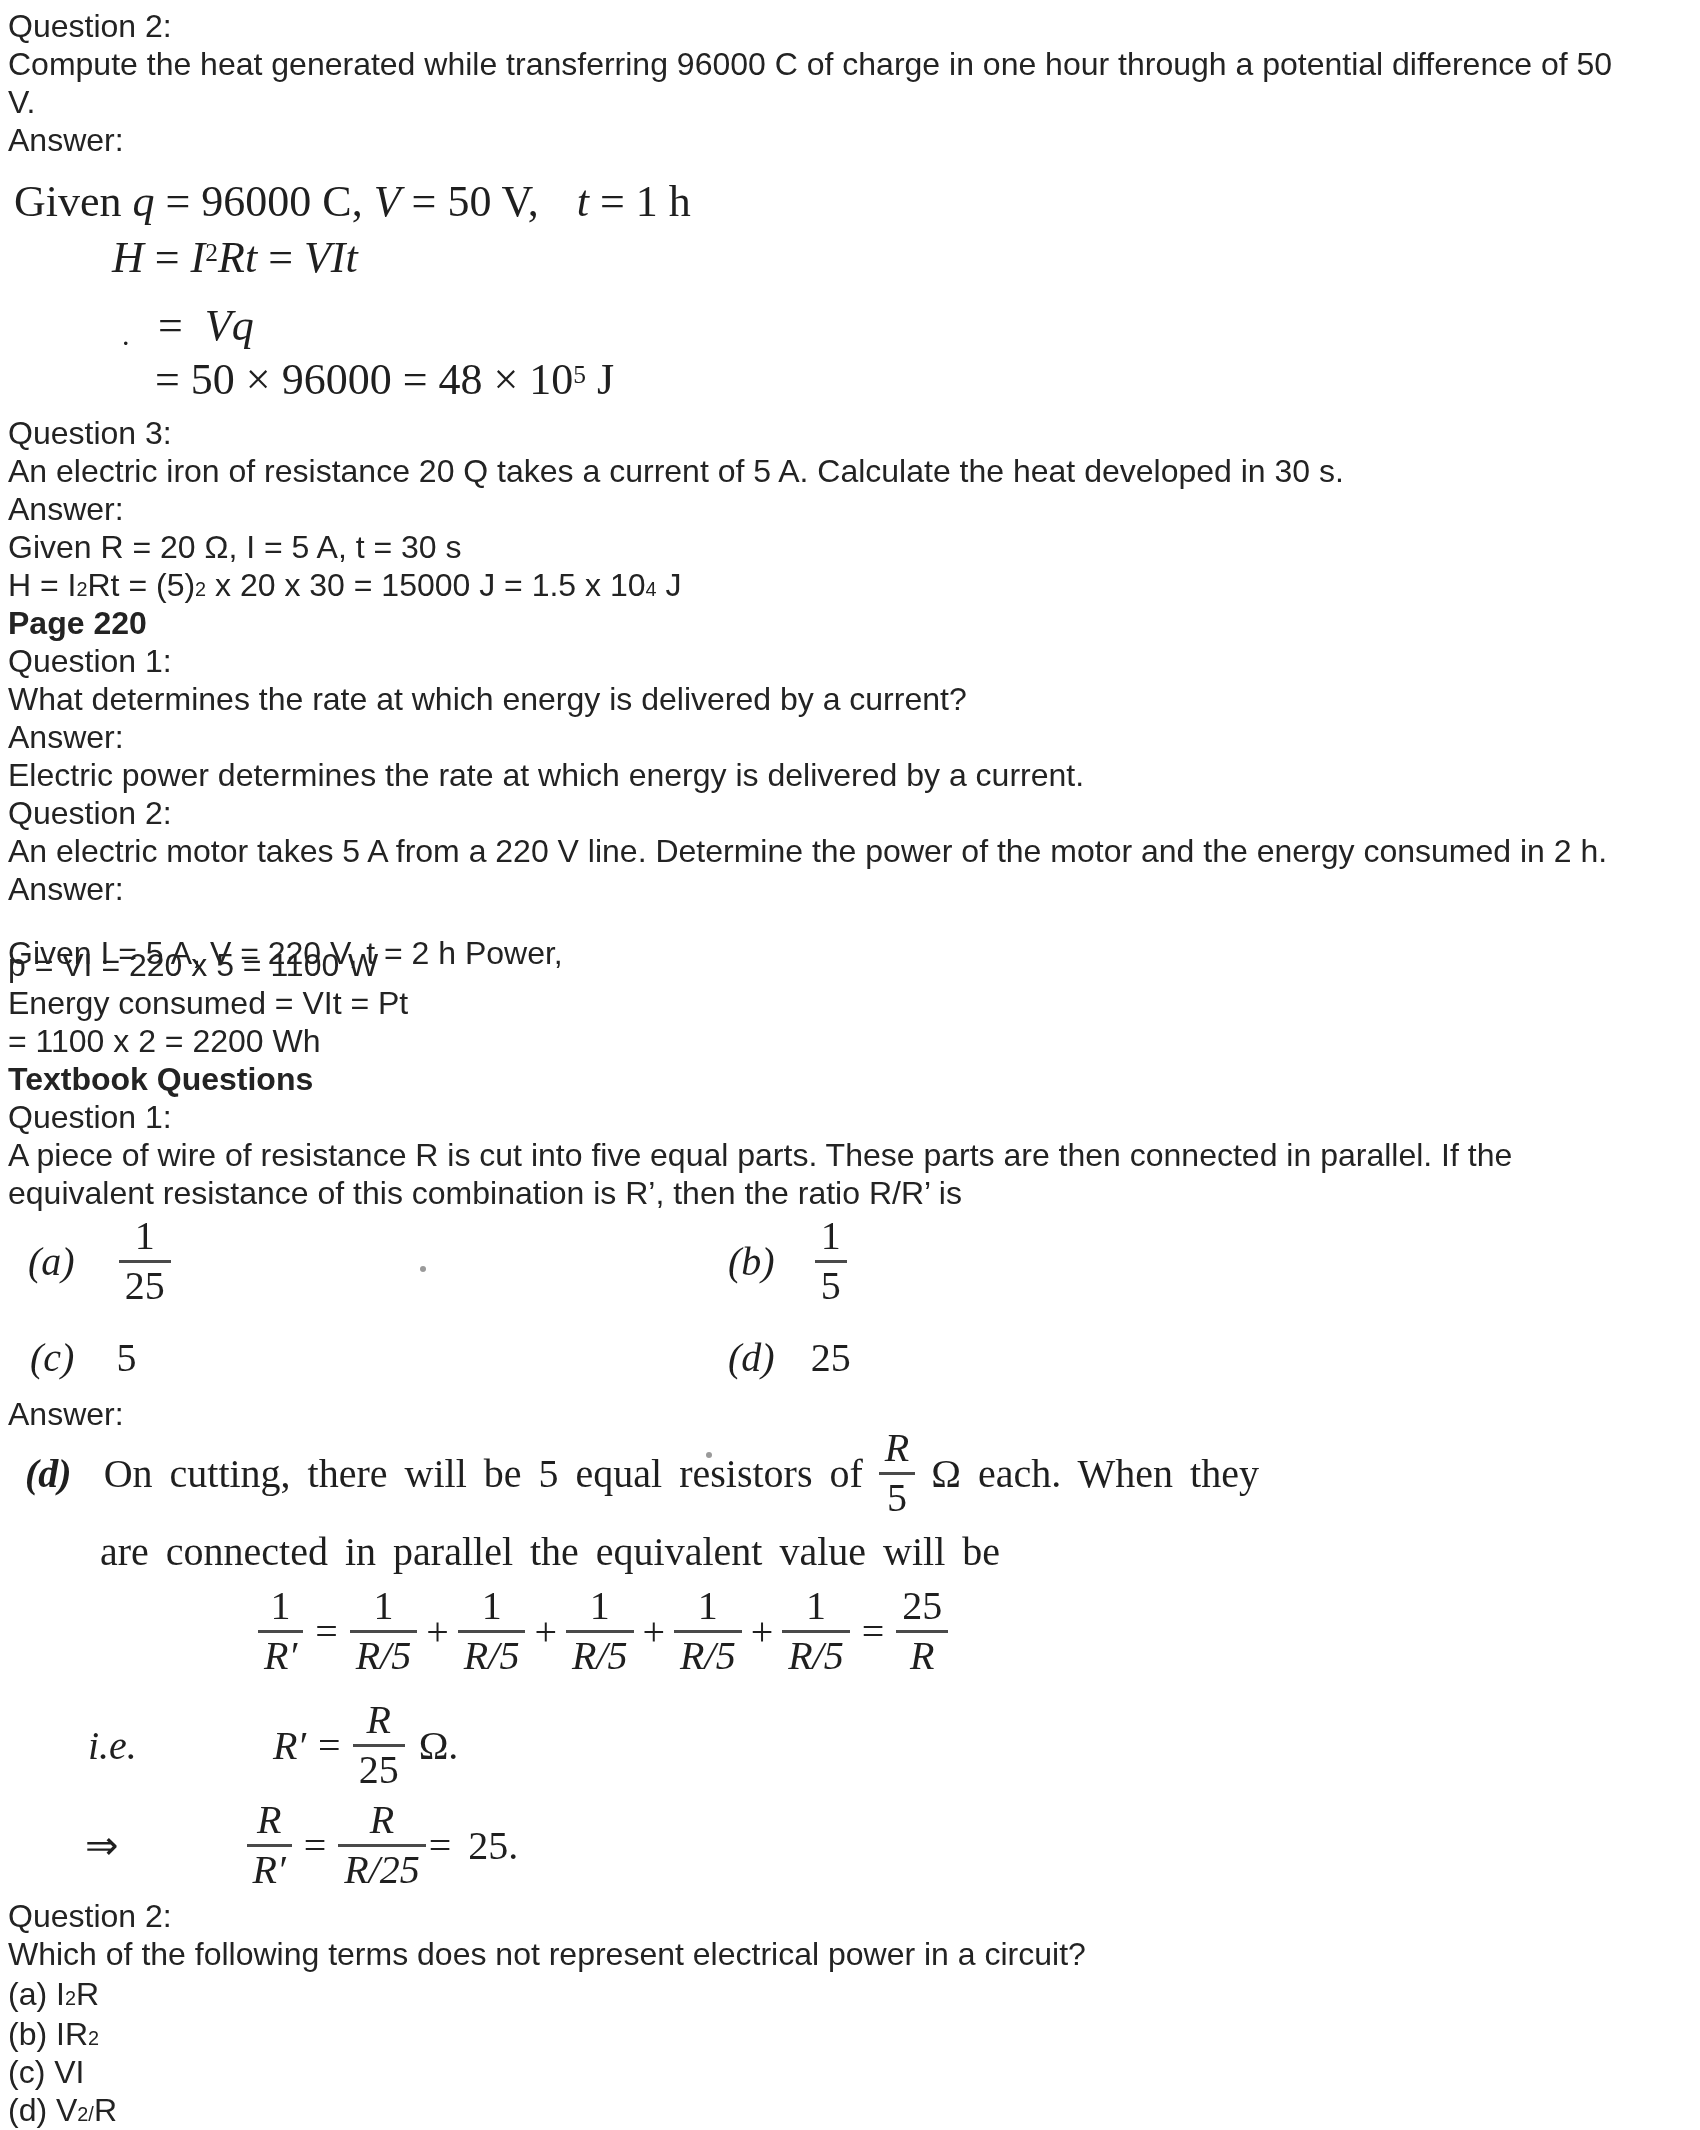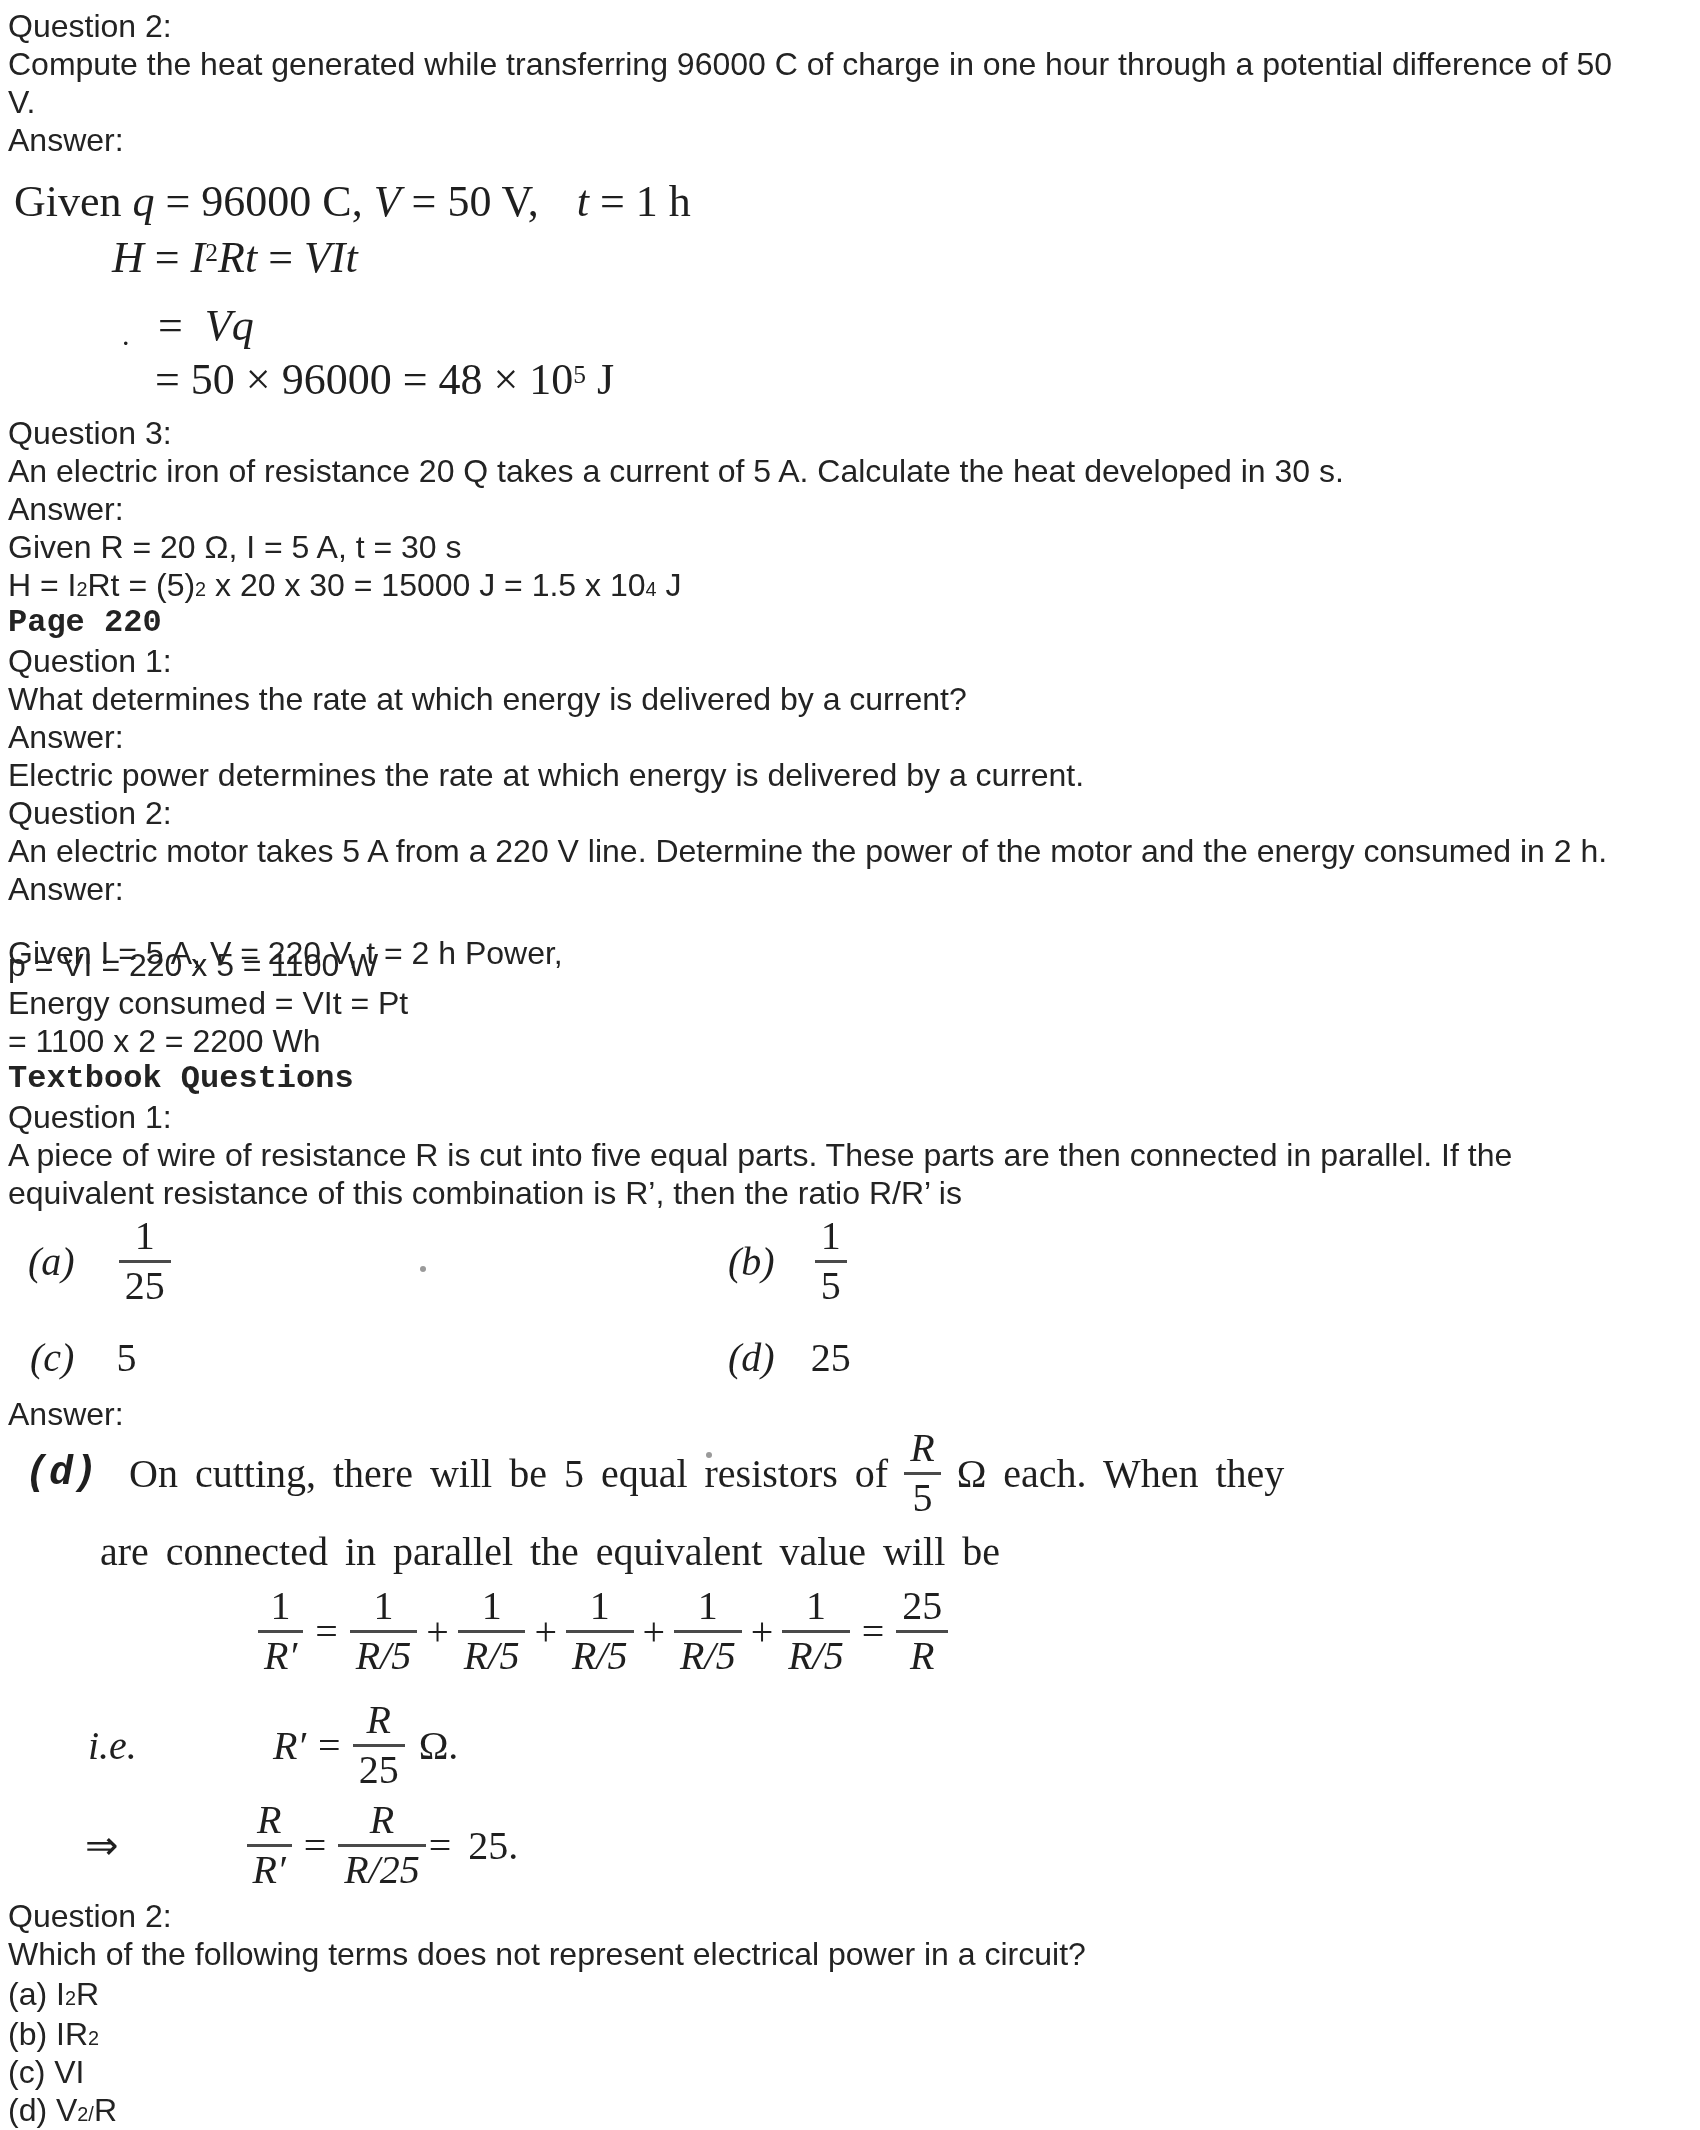--- a/index.html
+++ b/index.html
@@ -1,20 +1,20 @@
 <!DOCTYPE html>
 <html><head>
 <meta charset="utf-8">
 <style>
   html,body{margin:0;padding:0;background:#ffffff;}
   .page{position:relative;width:1700px;height:2130px;background:#fff;overflow:hidden;
         font-family:"Liberation Sans",sans-serif;color:#222;}
   
   .sl{position:absolute;left:8px;font-size:32px;line-height:36px;white-space:pre;color:#232323;}
-  .b{font-weight:bold;font-family:Liberation Mono, monospace;}
+  .b{font-weight:bold;}
   .sb{font-size:0.62em;}                 
   
   .ser{position:absolute;font-family:"Liberation Serif",serif;color:#1f1f1f;white-space:pre;}
   .m1{font-size:44px;}
   .opt{font-size:40px;}
   .m2{font-size:40px;word-spacing:7px;}
   .it{font-style:italic;}
   .sup{font-size:0.58em;vertical-align:38%;}
   .row{display:flex;align-items:center;}
   .frac{display:inline-block;vertical-align:middle;text-align:center;line-height:1.02;}

